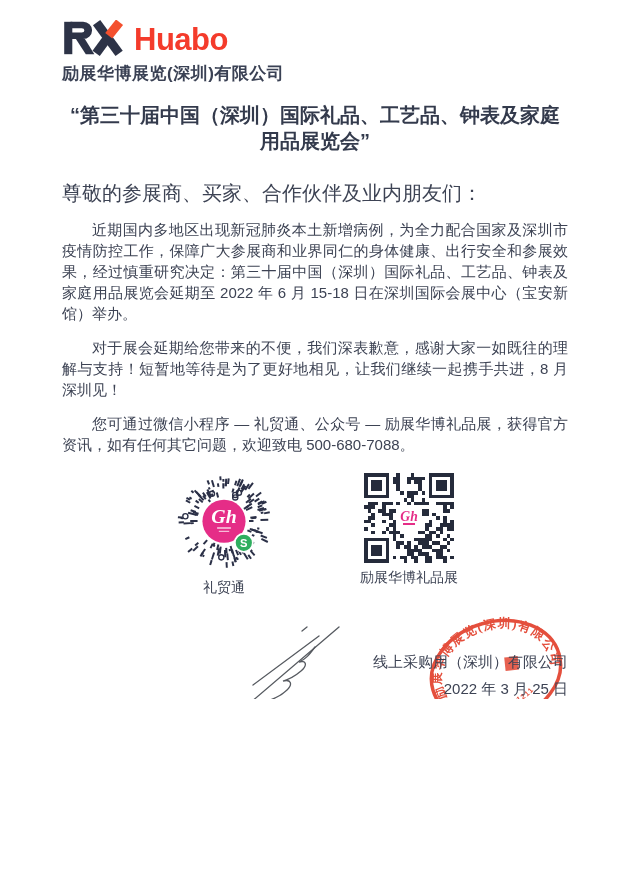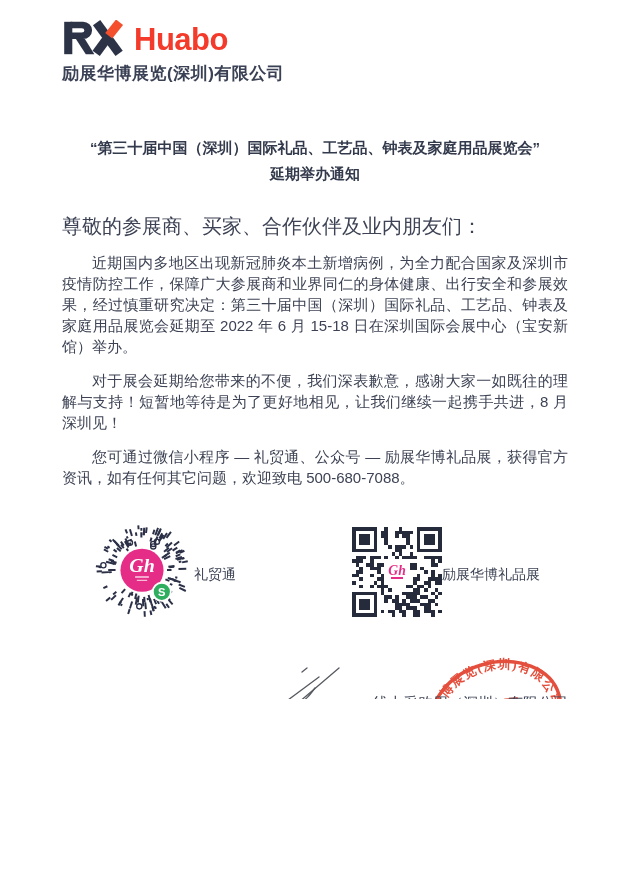--- a/index.html
+++ b/index.html
@@ -7,28 +7,28 @@
     position:relative;width:630px;height:699px;box-sizing:border-box;
     padding:18px 62px 0 62px;background:#fff;overflow:hidden;
     font-family:"Liberation Sans","DejaVu Sans",sans-serif;color:#3d4354;border-radius:27px;
   }
   
   .logo-row{display:flex;align-items:flex-end;gap:10px;height:38px;}
   .rx-logo{width:62px;height:36px;display:block;}
   .brand{font-size:31px;font-weight:bold;color:#f43b2b;line-height:1;letter-spacing:-.5px;padding-bottom:1px;}
   .company-name{margin-top:6px;font-size:17px;font-weight:600;color:#3a4154;letter-spacing:.5px;}
   
-  .title{margin:50px 0 0 0;text-align:center;font-size:15px;font-weight:bold;color:#333a4c;line-height:26px;}
+  .title{margin:17px 0 0 0;text-align:center;font-size:20px;font-weight:bold;color:#333a4c;line-height:26px;}
   .title span{display:block;}
   
   .greeting{margin:26px 0 0 0;font-size:20px;line-height:26px;}
   .para{margin:13px 0 0 0;font-size:15px;line-height:21px;text-indent:2em;text-align:justify;}
   
   .qr-row{margin-top:17px;display:flex;justify-content:center;gap:82px;}
-  .qr-item{margin:17px;display:flex;align-items:center;}
+  .qr-item{margin:1px;display:flex;flex-direction:column;align-items:center;}
   .qr-item figcaption{margin-top:6px;font-size:14px;color:#3d4354;}
   .qr-circle-svg{width:104px;height:100px;}
   .qr-square-svg{width:90px;height:90px;shape-rendering:crispEdges;}
   
   .sign-area{position:relative;height:220px;margin-top:8px;}
   .signature{position:absolute;left:164px;top:14px;width:122px;height:104px;}
   .stamp{position:absolute;right:-10px;top:-8px;width:164px;height:148px;mix-blend-mode:multiply;opacity:.92;}
   .footer-text{position:absolute;right:0;top:42px;text-align:right;font-size:15px;line-height:27px;color:#3d4354;z-index:1;}
 </style>
 </head>
@@ -46,21 +46,20 @@
         <path d="M36.5,37 L47.5,22" stroke="#2d3347" stroke-width="10"></path>
         <path d="M50.5,17.5 L62.5,2.5" stroke="#f4502e" stroke-width="10"></path>
       </svg>
       <span class="brand">Huabo</span>
     </div>
     <div class="company-name">励展华博展览(深圳)有限公司</div>
   </header>
 
   <h1 class="title">
     <span>“第三十届中国（深圳）国际礼品、工艺品、钟表及家庭用品展览会”</span>
-    <span>延期举办通知</span>
   </h1>
 
   <p class="greeting">尊敬的参展商、买家、合作伙伴及业内朋友们：</p>
   <p class="para">近期国内多地区出现新冠肺炎本土新增病例，为全力配合国家及深圳市疫情防控工作，保障广大参展商和业界同仁的身体健康、出行安全和参展效果，经过慎重研究决定：第三十届中国（深圳）国际礼品、工艺品、钟表及家庭用品展览会延期至 2022 年 6 月 15-18 日在深圳国际会展中心（宝安新馆）举办。</p>
   <p class="para">对于展会延期给您带来的不便，我们深表歉意，感谢大家一如既往的理解与支持！短暂地等待是为了更好地相见，让我们继续一起携手共进，8 月深圳见！</p>
   <p class="para">您可通过微信小程序 — 礼贸通、公众号 — 励展华博礼品展，获得官方资讯，如有任何其它问题，欢迎致电 500-680-7088。</p>
 
   <div class="qr-row">
 
     <figure class="qr-item">

